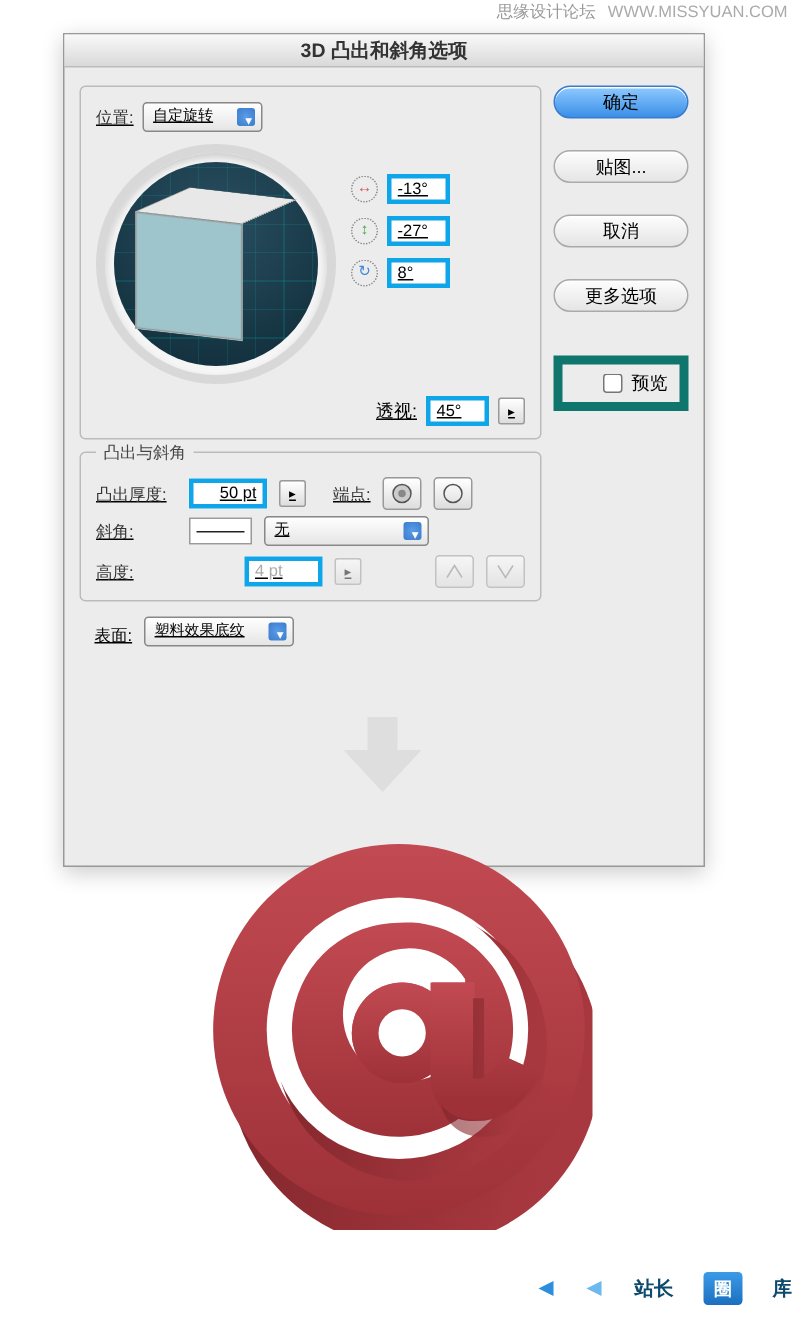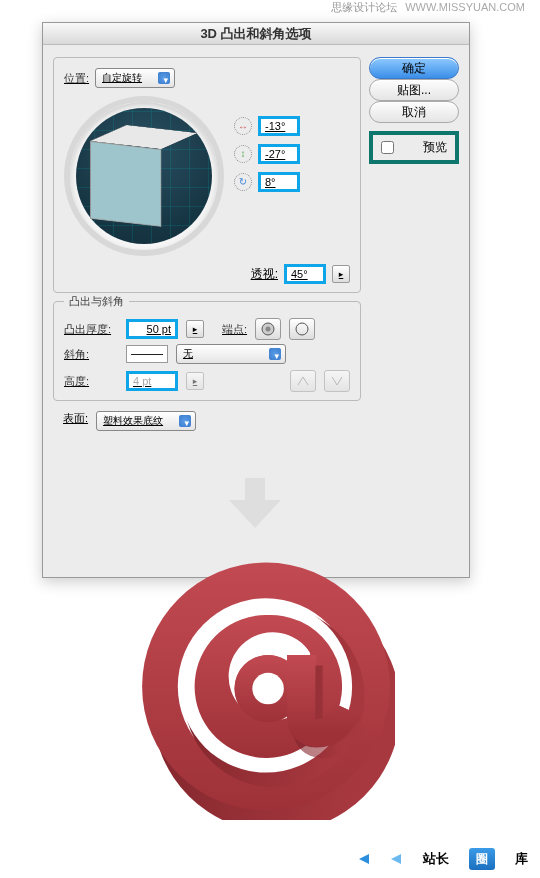--- a/index.html
+++ b/index.html
@@ -45,47 +45,47 @@
       gap: 8px;
     }
     .left {
       flex: 1;
       text-decoration: underline;
     }
     .right {
       width: 90px;
       display: flex;
       flex-direction: column;
-      gap: 0;
+      gap: 21px;
       align-items: stretch;
     }
     .aqua-btn {
       height: 22px;
       border-radius: 11px;
       background: linear-gradient(#fdfdfd,#e5e5e5);
       border: 1px solid #aaa;
       box-shadow: inset 0 1px 0 #fff;
       font-size: 12px;
       text-align: center;
       line-height: 20px;
       cursor: pointer;
     }
     .aqua-btn.primary {
       background: linear-gradient(#8fcaff,#3b8fe8);
       border-color: #3a7acc;
       color: #000;
     }
     .preview-box {
       margin-top: 8px;
-      border: 4px solid #0f766e;
+      border: 6px solid #0f766e;
       padding: 4px 8px;
       display: flex;
       align-items: center;
       gap: 6px;
-      justify-content: space-between;
+      justify-content: flex-end;
     }
     .preview-box input { margin: 0; }
     .fieldset {
       position: relative;
       border: 1px solid #bbb;
       border-radius: 4px;
       margin-top: 8px;
       padding: 10px 10px 8px;
     }
     .fieldset::before {
@@ -243,21 +243,21 @@
     .bevel-swatch {
       width: 42px; height: 18px;
       background: #fff;
       border: 1px solid #999;
       position: relative;
     }
     .bevel-swatch::after { content: ''; position: absolute; left: 4px; right: 4px; top: 8px; height: 1px; background: #222; }
     
     .surface-row {
       display: flex;
-      align-items: flex-start;
+      align-items: flex-end;
       gap: 8px;
       margin: 10px 0 0 10px;
     }
     .surface-row label { font-size: 11px; }
     
     .arrow-big {
       position: absolute;
       top: 478px;
       left: 225px;
       width: 60px;
@@ -270,21 +270,21 @@
       height: 280px;
     }
     .footer-logo {
       position: absolute;
       bottom: 8px;
       right: 12px;
       display: flex;
       align-items: center;
       gap: 20px;
       font-size: 13px;
-      color: #000000;
+      color: #0c4a6e;
       font-weight: bold;
     }
     .flogo {
       width: 26px; height: 22px;
       background: linear-gradient(#3b9be8,#1b6fbf);
       border-radius: 3px;
       position: relative;
     }
     .flogo::before { content: '圈'; position: absolute; inset: 0; text-align: center; color: #fff; font-size: 12px; line-height: 22px; }
     .footer-arrow {
@@ -367,21 +367,21 @@
         </div>
         <div class="row2" style="margin-top:4px">
           <label>斜角:</label>
           <span class="bevel-swatch"></span>
           <div class="dropdown" style="min-width:110px">
             <span>无</span>
           </div>
         </div>
         <div class="row2">
           <label>高度:</label>
-          <input class="num-input" style="width: 52px; color: rgb(170, 170, 170);" disabled="" value="4 pt">
+          <input class="num-input" style="width: 52px; color: rgb(170, 170, 170); margin-left: 37px;" disabled="" value="4 pt">
           <span class="small-btn" style="opacity:.5">▸</span>
           <span style="flex:1"></span>
           <span class="cap-btn" style="opacity:.5">
             <svg viewBox="0 0 16 16">
                 <path d="M3 12 L8 4 L13 12" fill="none" stroke="#888"></path>
               </svg>
           </span>
           <span class="cap-btn" style="opacity:.5">
             <svg viewBox="0 0 16 16">
                 <path d="M3 4 L8 12 L13 4" fill="none" stroke="#888"></path>
@@ -395,20 +395,21 @@
         <div class="dropdown" style="min-width:100px">
           <span>塑料效果底纹</span>
         </div>
       </div>
     </div>
 
     <div class="right">
       <div class="aqua-btn primary">确定</div>
       <div class="aqua-btn">贴图...</div>
       <div class="aqua-btn">取消</div>
+      <div class="aqua-btn">更多选项</div>
       <div class="preview-box">
         <input type="checkbox" style="">
         <span>预览</span>
       </div>
     </div>
   </div>
 </div>
 
 <svg class="arrow-big" viewBox="0 0 60 50">
   <path d="M20 0 H40 V22 H56 L30 50 L4 22 H20 Z" fill="#dedede"></path>

